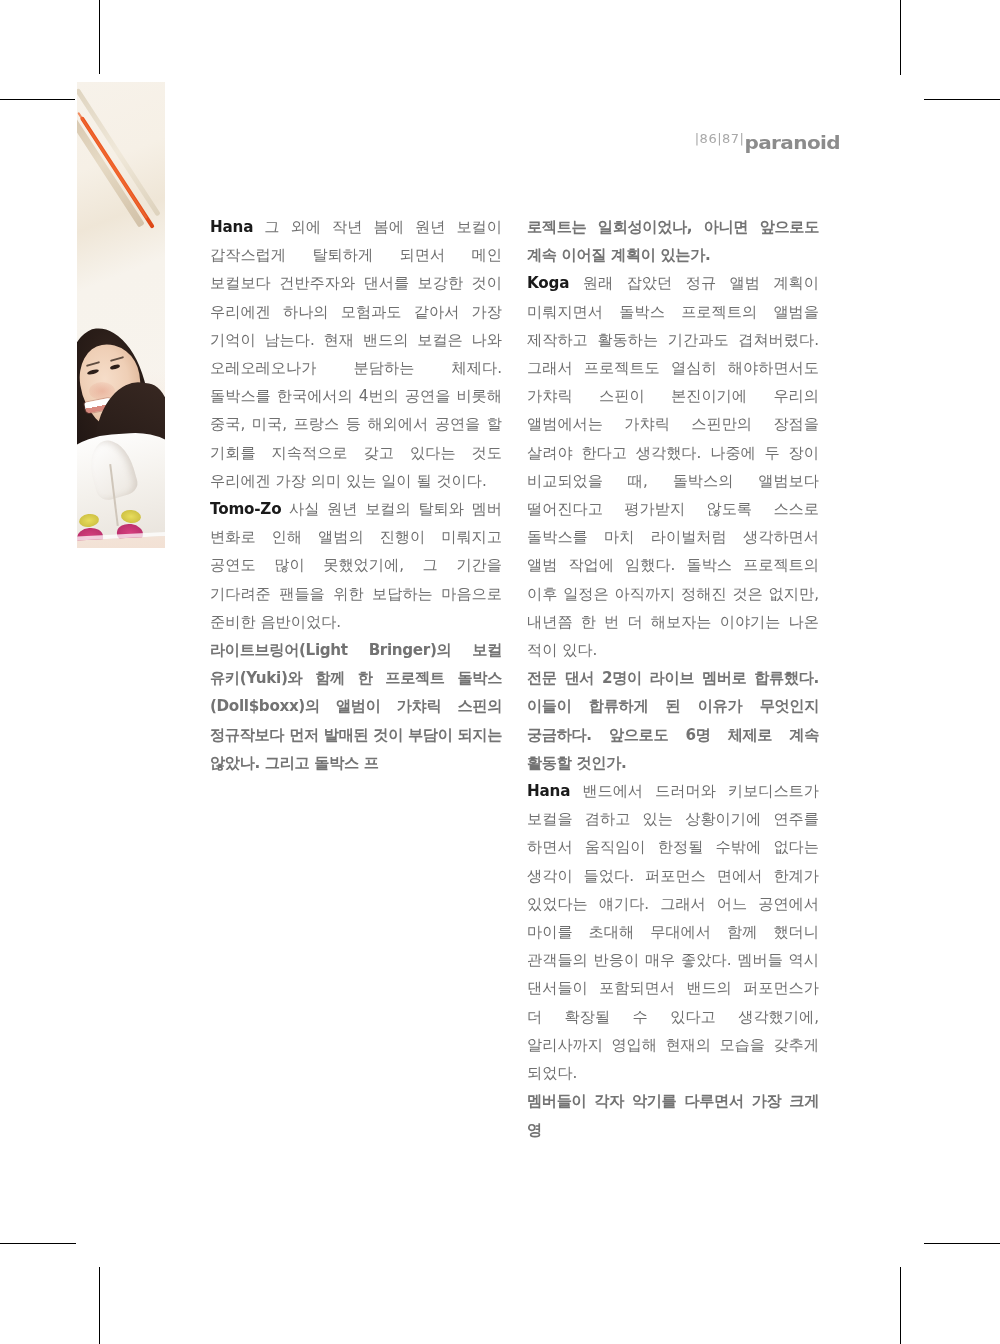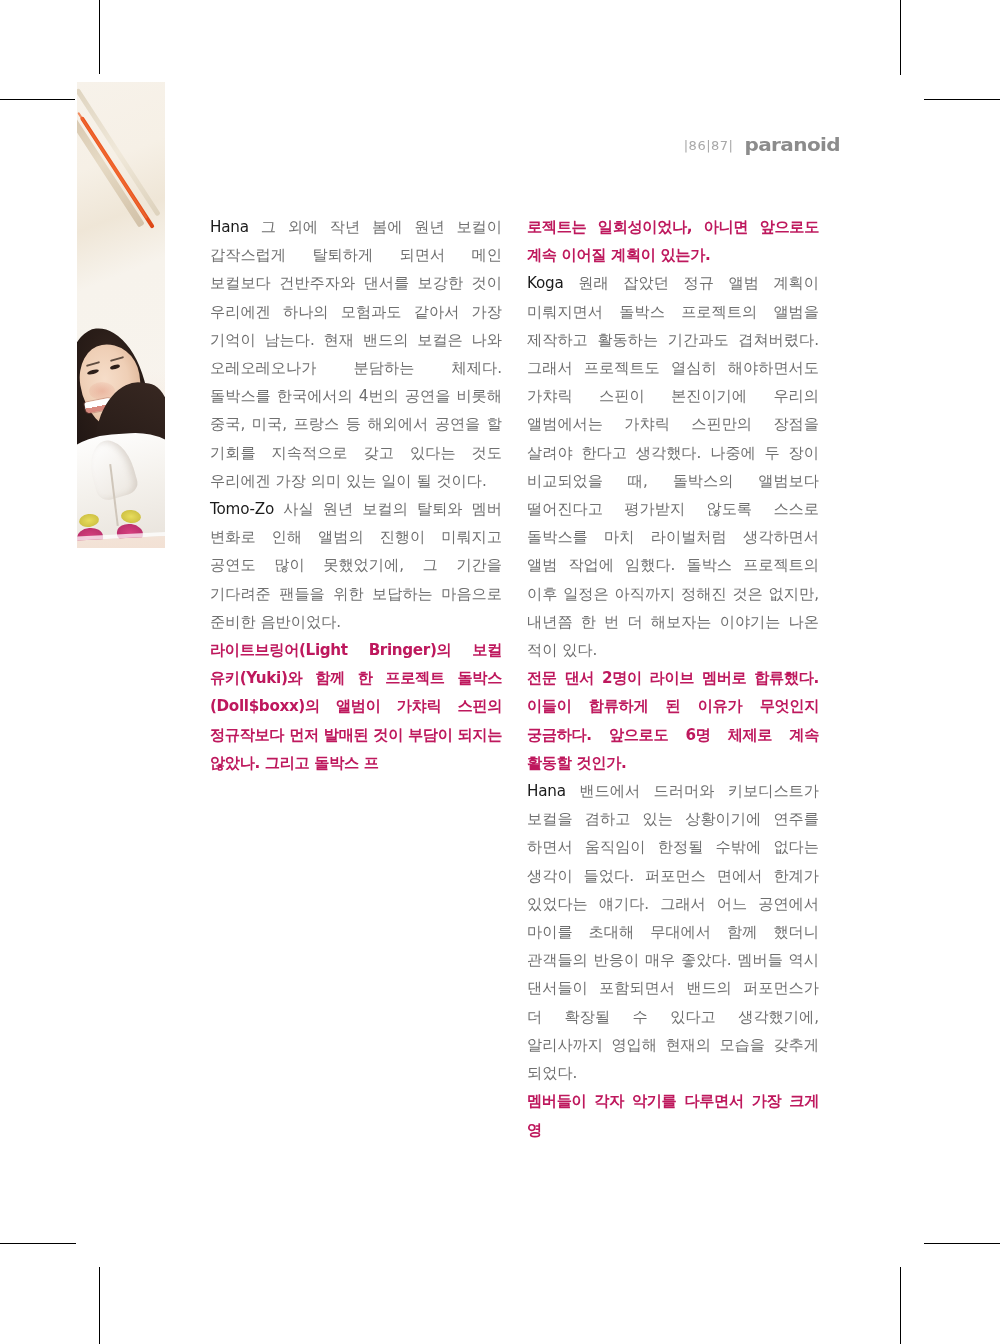--- a/index.html
+++ b/index.html
@@ -30,23 +30,22 @@
   .cm-br-h { left: 924px; top: 1243px; width: 76px; height: 1px;  }
 
   
   .folio {
     position: absolute;
     left: 600px;
     top: 131px;
     width: 240px;
     height: 28px;
     display: flex;
-    align-items: center;
+    align-items: flex-start;
     justify-content: flex-end;
-    gap: 11px;
   }
   .folio-pages {
     font-size: 13px;
     letter-spacing: 0.5px;
     color: #a8a8a8;
     font-family: "DejaVu Sans", "Liberation Sans", sans-serif;
   }
   .folio-brand {
     font-size: 20px;
     font-weight: bold;
@@ -246,26 +245,26 @@
     overflow-wrap: anywhere;
   }
   .col-left  { left: 210px; }
   .col-right { left: 527px; }
 
   .para {
     margin: 0;
     text-indent: 0;
   }
   .speaker {
-    font-weight: normal;
+    font-weight: bold;
     color: #1a1a1a;
     letter-spacing: -0.2px;
   }
   .q {
-    color: #be185d;
+    color: #737373;
     font-weight: bold;
     letter-spacing: -0.35px;
     margin-top: 33px;
   }
   .ans { }
 </style>
 </head>
 <body>
 
 <div class="cropmark cm-tl-v"></div>

